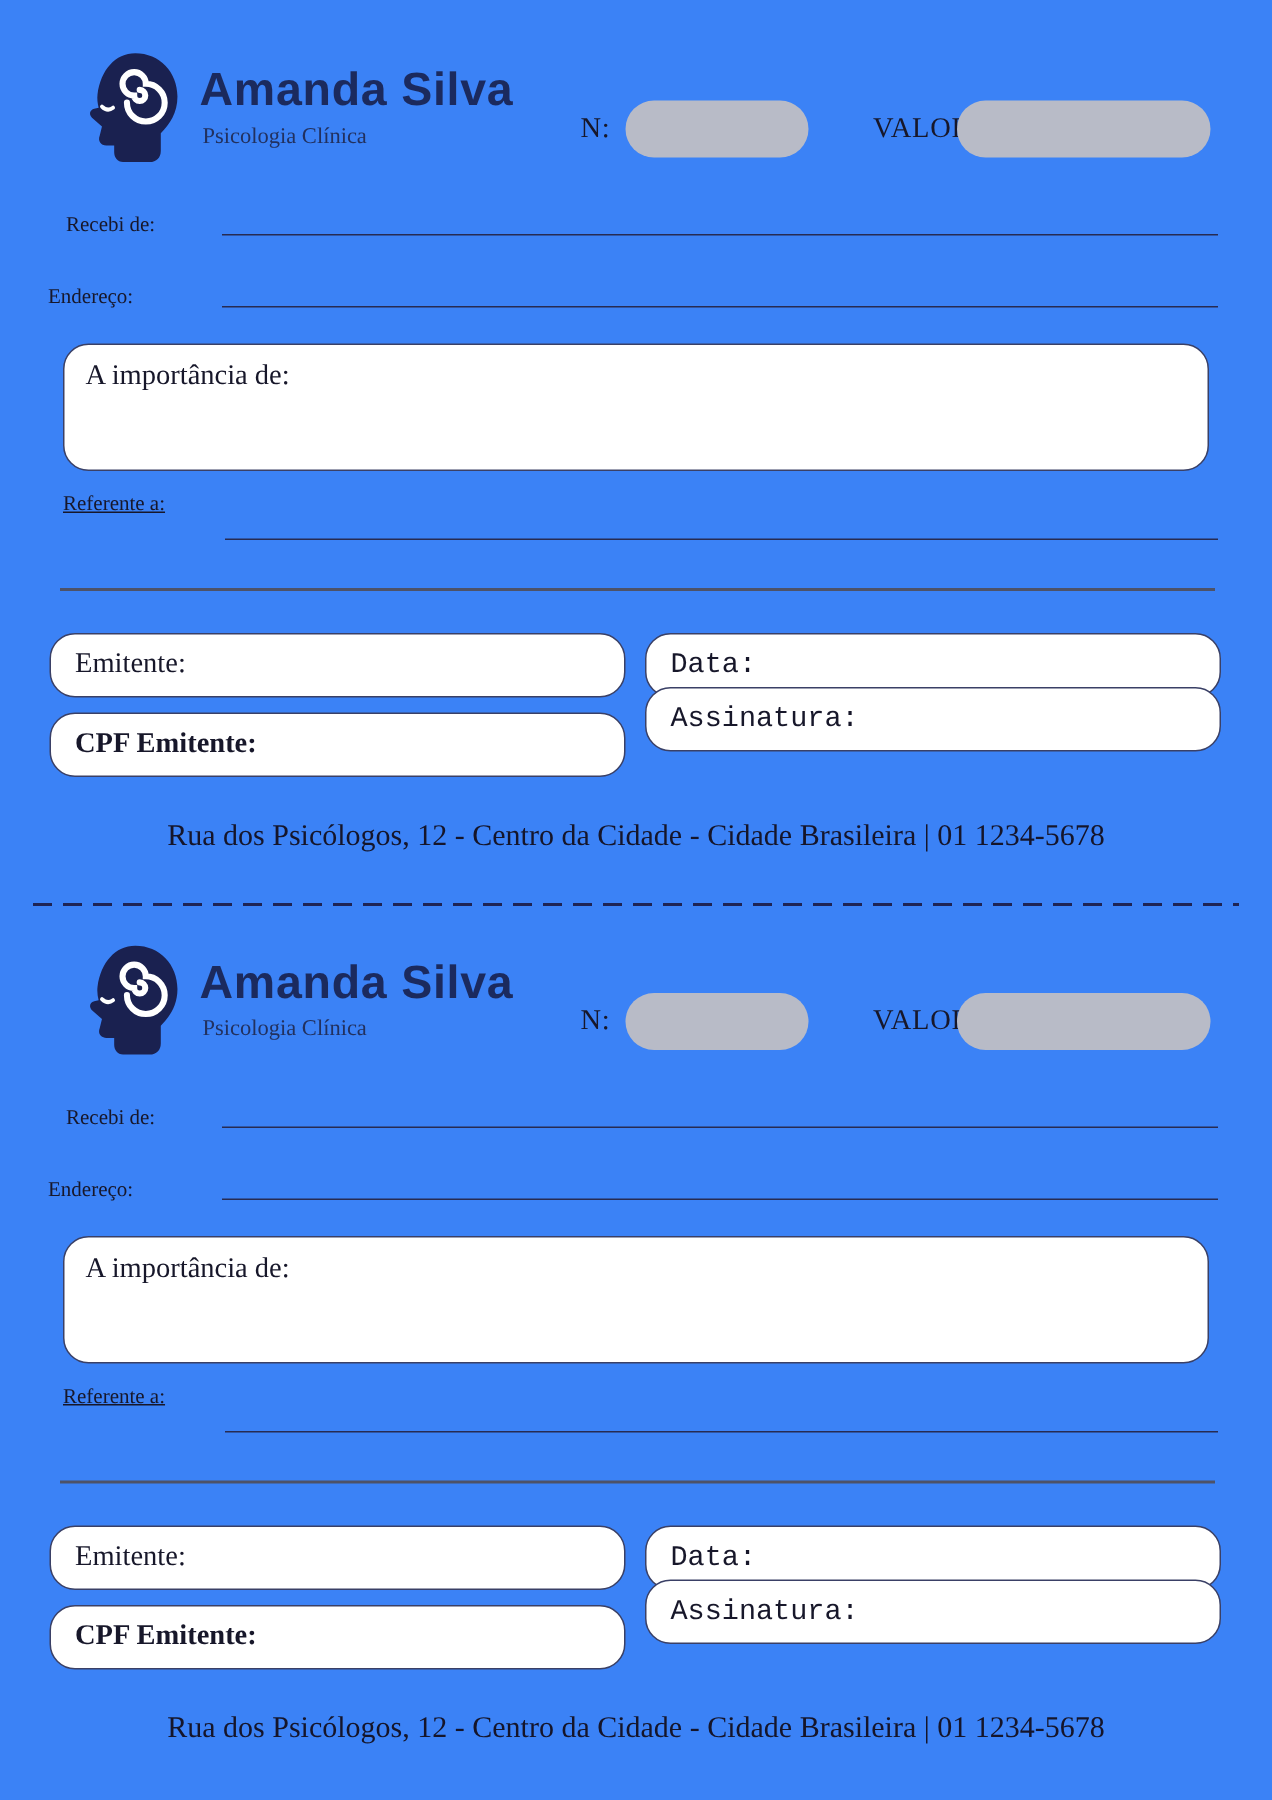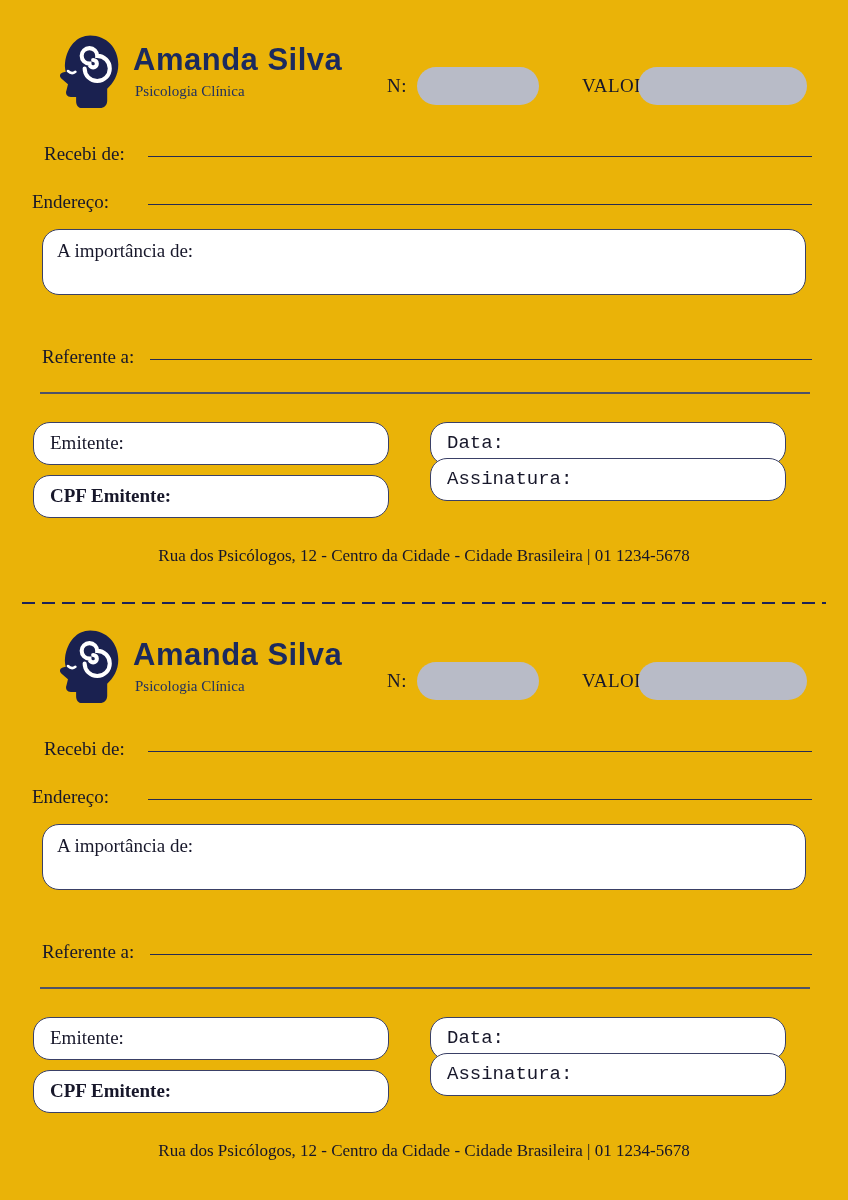--- a/index.html
+++ b/index.html
@@ -1,21 +1,21 @@
 <!DOCTYPE html>
 <html><head>
 <meta charset="utf-8">
 <style>
   * { margin:0; padding:0; box-sizing:border-box; }
   html,body { background:#ffffff; }
   body { font-family:"Liberation Serif", serif; }
   .page {
     position:relative;
     width:848px; height:1200px;
-    background:#eab308;
+    background:#3b82f6;
     margin:0 auto;
     overflow:hidden;
   }
   .half { position:absolute; left:0; width:848px; height:595px; }
   .half.copy1 { top:0; }
   .half.copy2 { top:595px; }
 
   
   .logo { position:absolute; left:48px; top:33px; width:74px; height:82px; }
   .brand-name {
@@ -35,50 +35,50 @@
   .hdr-label.n { left:387px; }
   .hdr-label.valor { left:582px; }
   .pill {
     position:absolute; top:67px; height:38px;
     background:#b8bbc7; border-radius:19px;
   }
   .pill.n { left:417px; width:122px; }
   .pill.valor { left:638px; width:169px; }
 
   
-  .fline-label { position:absolute; font-size:19px; color:#17172a; }
+  .fline-label { position:absolute; font-size:14px; color:#17172a; }
   .fline { position:absolute; height:0; border-bottom:1.6px solid #272b52; }
   .lbl-recebi   { left:44px;  top:143px; }
   .ln-recebi    { left:148px; top:156px; width:664px; }
   .lbl-endereco { left:32px;  top:191px; }
   .ln-endereco  { left:148px; top:204px; width:664px; }
-  .lbl-referente{ left:42px;  top:346px; }
+  .lbl-referente{ left:42px;  top:329px;text-decoration:underline; }
   .ln-referente { left:150px; top:359px; width:662px; }
   .ln-extra { position:absolute; left:40px; top:392px; width:770px; height:0;
               border-bottom:2px solid #4d5268; }
 
   
   .rbox {
     position:absolute;
     border:1.6px solid #3a4066; border-radius:17px;
     background:#ffffff;
   }
   .rbox .rbox-label { font-size:19px; color:#17172a; }
-  .box-amount { left:42px; top:229px; width:764px; height:66px; }
+  .box-amount { left:42px; top:229px; width:764px; height:85px; }
   .box-amount .rbox-label { display:block; padding:10px 0 0 14px; }
-  .box-sm { width:356px; height:43px; }
+  .box-sm { width:384px; height:43px; }
   .box-sm .rbox-label { display:block; padding:9px 0 0 16px; }
   .box-emitente   { left:33px;  top:422px; }
   .box-data       { left:430px; top:422px;font-family:Liberation Mono, monospace; }
   .box-cpf        { left:33px;  top:475px;font-weight:bold; }
   .box-assinatura { left:430px; top:458px;font-family:Liberation Mono, monospace; }
 
   .footer-line {
     position:absolute; left:0; top:546px; width:848px;
-    text-align:center; font-size:17px; color:#15152a;
+    text-align:center; font-size:20px; color:#15152a;
   }
 
   .dashed-divider {
     position:absolute; left:22px; top:602px; width:804px; height:2.4px;
     background:repeating-linear-gradient(90deg,
       #1e2455 0px, #1e2455 13px,
       transparent 13px, transparent 20px);
   }
 </style>
 </head>

